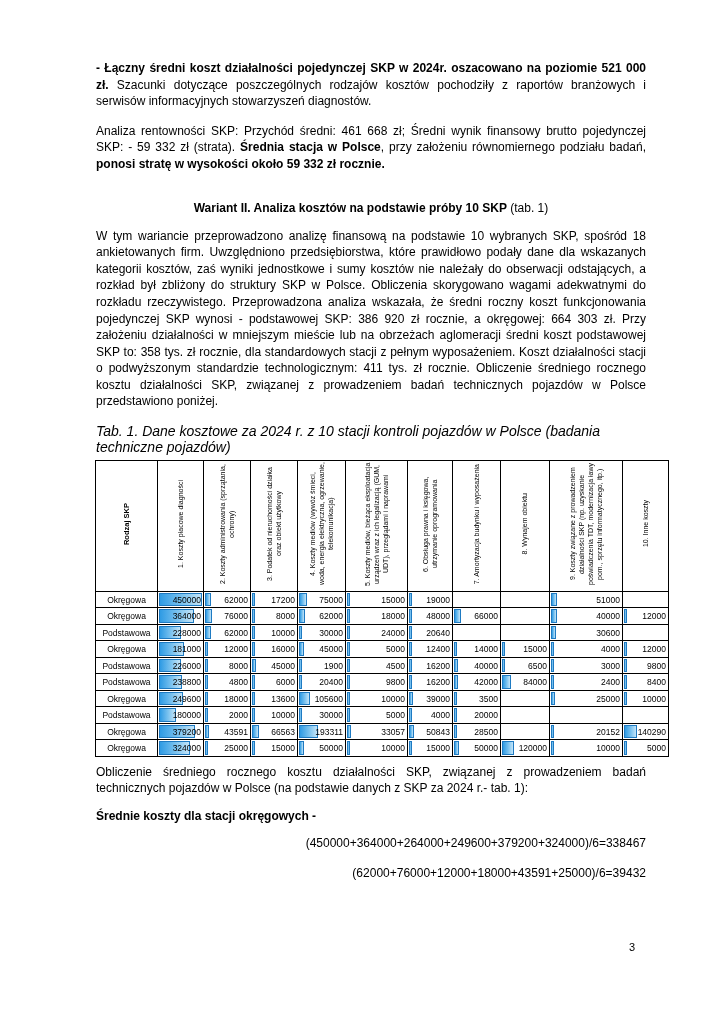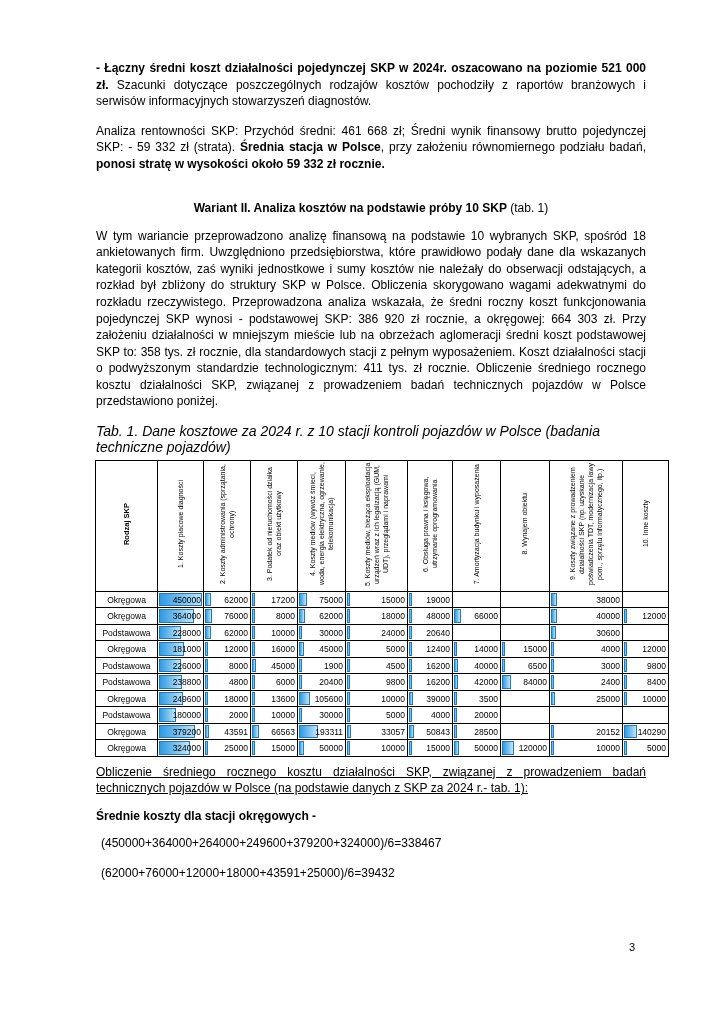--- a/index.html
+++ b/index.html
@@ -66,23 +66,23 @@
     left:1px;top:1px;bottom:1px;
     background:linear-gradient(to right,#2f9be4 0%,#7cc3ef 55%,#c3e4f8 100%);
     border:1px solid #1e7ac2;
     box-sizing:border-box;
   }
   .cellval{
     position:relative;z-index:2;
     padding-right:2px;
   }
   .below-section{margin-top:7px;}
-  .underline-para{text-decoration:underline;margin-bottom:11px;}
+  .underline-para{margin-bottom:11px;}
   .calc-label{margin-bottom:11px;}
-  .calc-formula{margin-bottom:13px;padding-left:5px;text-align:left;}
+  .calc-formula{margin-bottom:13px;padding-left:5px;text-align:right;}
   .page-number{
     position:absolute;
     left:629px;top:941px;
     font-size:11px;
   }
 </style>
 </head>
 <body>
 
 <div class="page">
@@ -168,21 +168,21 @@
             </td>
             <td class="num">
               <div class="cellwrap"></div>
             </td>
             <td class="num">
               <div class="cellwrap"></div>
             </td>
             <td class="num">
               <div class="cellwrap">
                 <div class="databar" style="width: 6px;"></div>
-                <span class="cellval">38000</span>
+                <span class="cellval">51000</span>
               </div>
             </td>
             <td class="num">
               <div class="cellwrap"></div>
             </td>
           </tr>
           <tr>
             <td class="rowlabel">Okręgowa</td>
             <td class="num">
               <div class="cellwrap">

